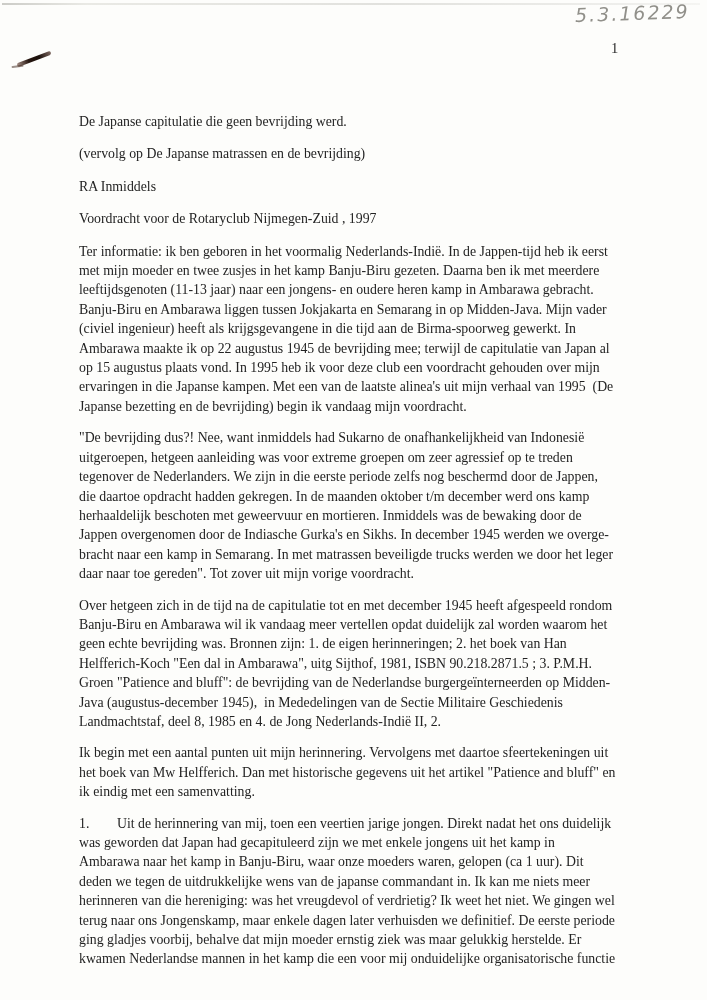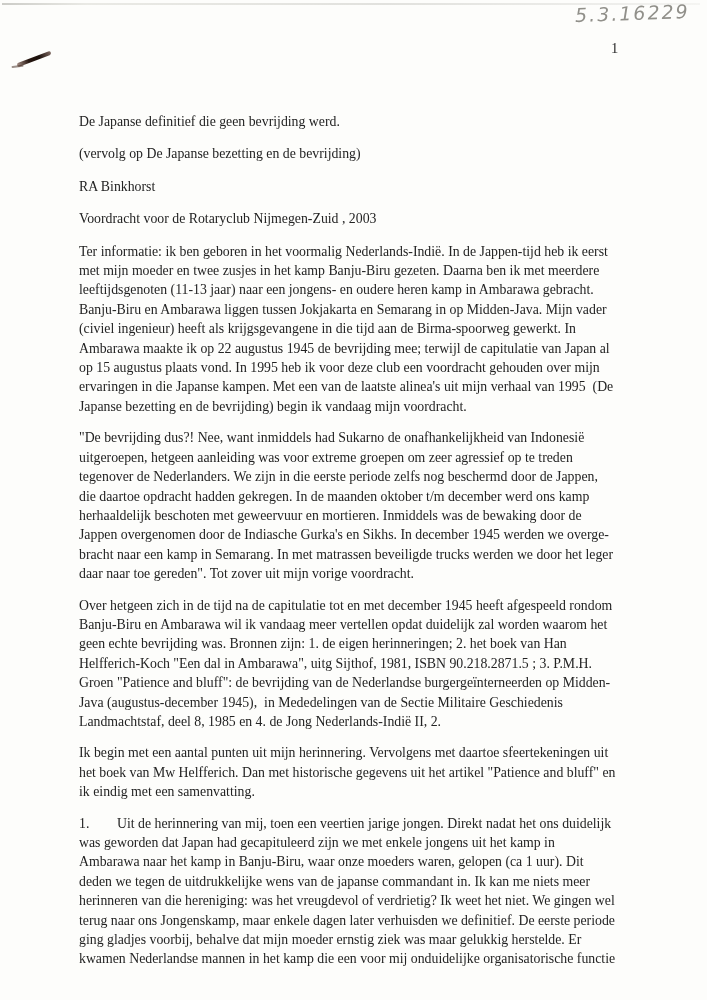--- a/index.html
+++ b/index.html
@@ -93,27 +93,27 @@
   <div class="scan-top-line"></div>
 
   <div class="pen-stroke"></div>
 
   <div class="archive-number">5.3.16229</div>
 
   <div class="page-number">1</div>
 
   <div class="text-block">
 
-    <div class="head">De Japanse definitief die geen bevrijding werd.</div>
+    <div class="head">De Japanse capitulatie die geen bevrijding werd.</div>
 
-    <div class="head">(vervolg op De Japanse bezetting en de bevrijding)</div>
+    <div class="head">(vervolg op De Japanse matrassen en de bevrijding)</div>
 
-    <div class="head">RA Binkhorst</div>
+    <div class="head">RA Inmiddels</div>
 
-    <div class="head">Voordracht voor de Rotaryclub Nijmegen-Zuid , 2003</div>
+    <div class="head">Voordracht voor de Rotaryclub Nijmegen-Zuid , 1997</div>
 
     <div class="para">Ter informatie: ik ben geboren in het voormalig Nederlands-Indië. In de Jappen-tijd heb ik eerst
 met mijn moeder en twee zusjes in het kamp Banju-Biru gezeten. Daarna ben ik met meerdere
 leeftijdsgenoten (11-13 jaar) naar een jongens- en oudere heren kamp in Ambarawa gebracht.
 Banju-Biru en Ambarawa liggen tussen Jokjakarta en Semarang in op Midden-Java. Mijn vader
 (civiel ingenieur) heeft als krijgsgevangene in die tijd aan de Birma-spoorweg gewerkt. In
 Ambarawa maakte ik op 22 augustus 1945 de bevrijding mee; terwijl de capitulatie van Japan al
 op 15 augustus plaats vond. In 1995 heb ik voor deze club een voordracht gehouden over mijn
 ervaringen in die Japanse kampen. Met een van de laatste alinea's uit mijn verhaal van 1995  (De
 Japanse bezetting en de bevrijding) begin ik vandaag mijn voordracht.</div>

